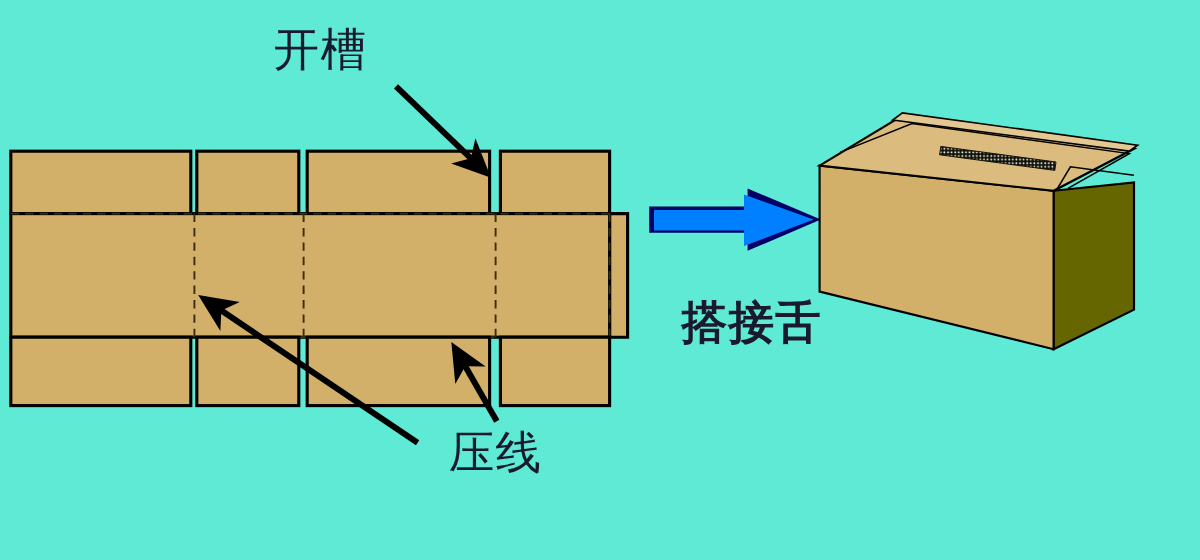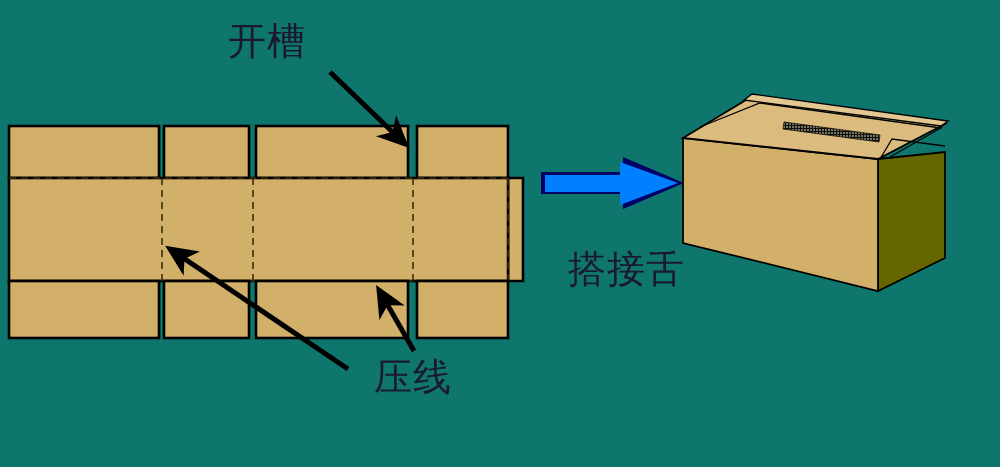--- a/index.html
+++ b/index.html
@@ -12,41 +12,41 @@
     width: 1000px;
     height: 467px;
     font-family: "Liberation Sans", "DejaVu Sans", sans-serif;
     overflow: hidden;
     position: relative;
   }
   #stage {
     position: relative;
     width: 1000px;
     height: 467px;
-    background: #0f766e;
+    background: #5eead4;
   }
   #diagram {
     position: absolute;
     left: 0;
     top: 0;
     width: 1000px;
     height: 467px;
   }
   .cjk-label {
     position: absolute;
     font-family: "DejaVu Sans", "Liberation Sans", sans-serif;
     font-size: 38px;
     line-height: 1;
     color: #1a1a2e;
     white-space: nowrap;
     letter-spacing: 1px;
   }
   #label-slot   { left: 228px; top: 22px; }
   #label-crease { left: 362px; top: 358px; margin-left: 12px; }
-  #label-flap   { left: 568px; top: 250px; }
+  #label-flap   { left: 568px; top: 250px; font-weight: bold; }
 </style>
 </head>
 <body>
 
 <div id="stage">
 
   <svg id="diagram" viewBox="0 0 1000 467" xmlns="http://www.w3.org/2000/svg">
 
     <defs>
 

